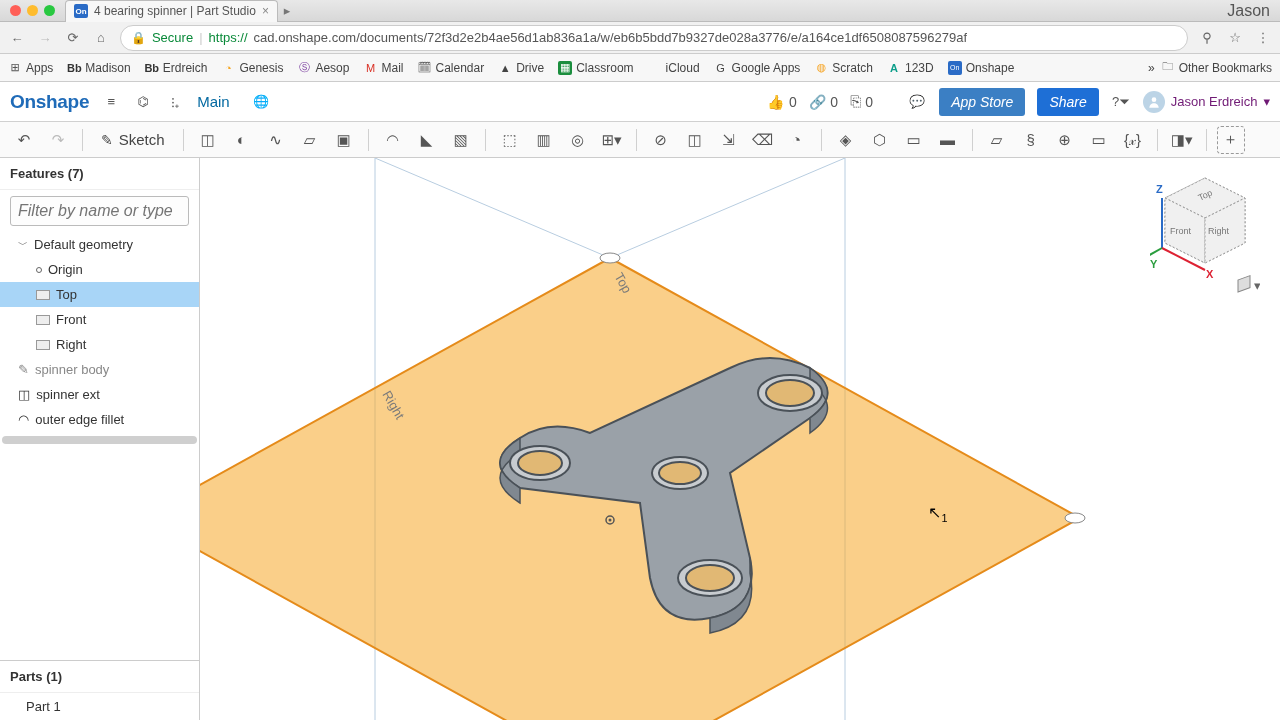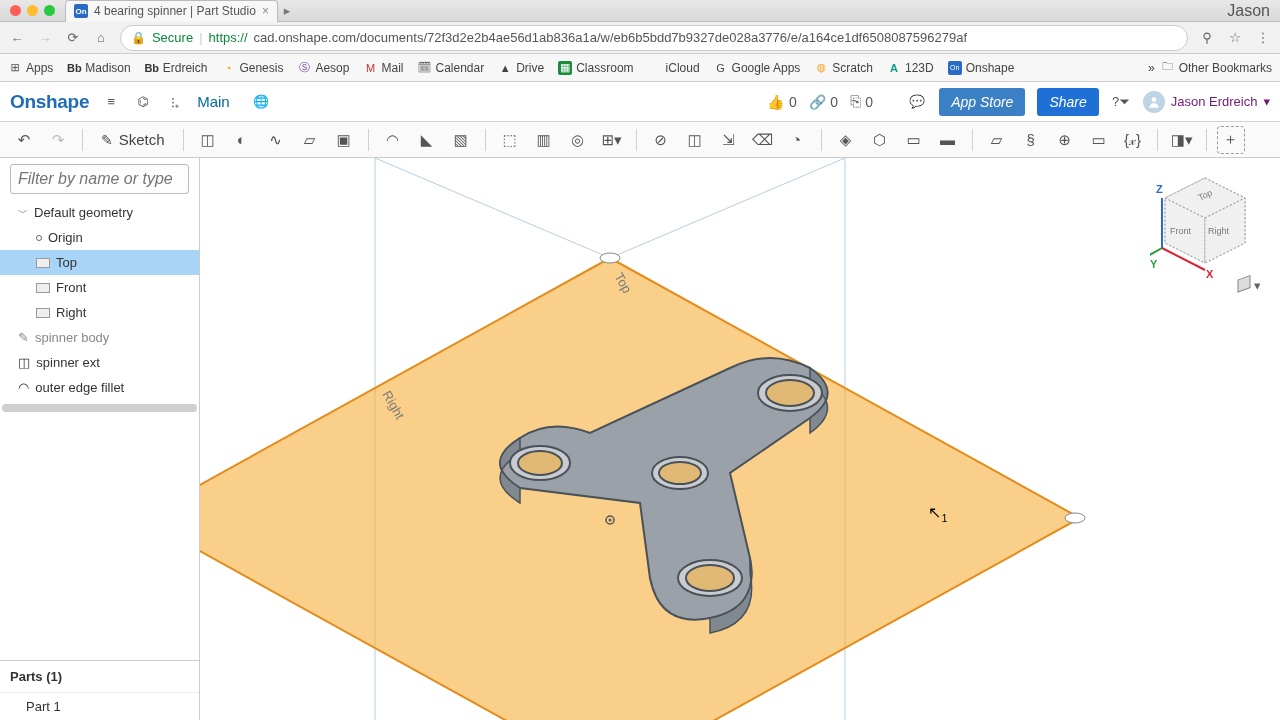--- a/index.html
+++ b/index.html
@@ -256,20 +256,21 @@
   <span class="tool-btn">▭</span>
   <span class="tool-btn">{𝓍}</span>
   <span class="tool-sep"></span>
   <span class="tool-btn">◨▾</span>
   <span class="tool-sep"></span>
   <span class="tool-btn" style="border:1px dashed #999;border-radius:4px">＋</span>
 </div>
 
 <div class="main">
   <div class="sidebar">
+    <div class="panel-header">Features (7)</div>
     <input class="filter-input" placeholder="Filter by name or type" style="">
     <div class="tree">
       <div class="tree-item">
           <span class="tree-caret">﹀</span>
           <span>Default geometry</span>
         </div>
       <div class="tree-item child">
           <span class="origin-dot"></span>
           <span>Origin</span>
         </div>

